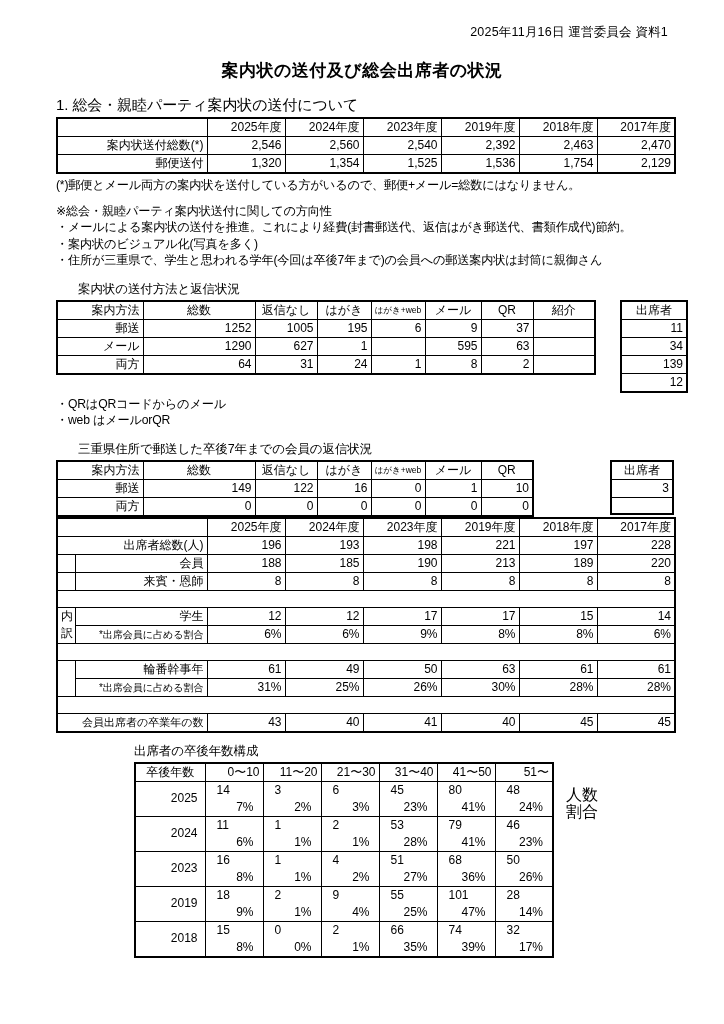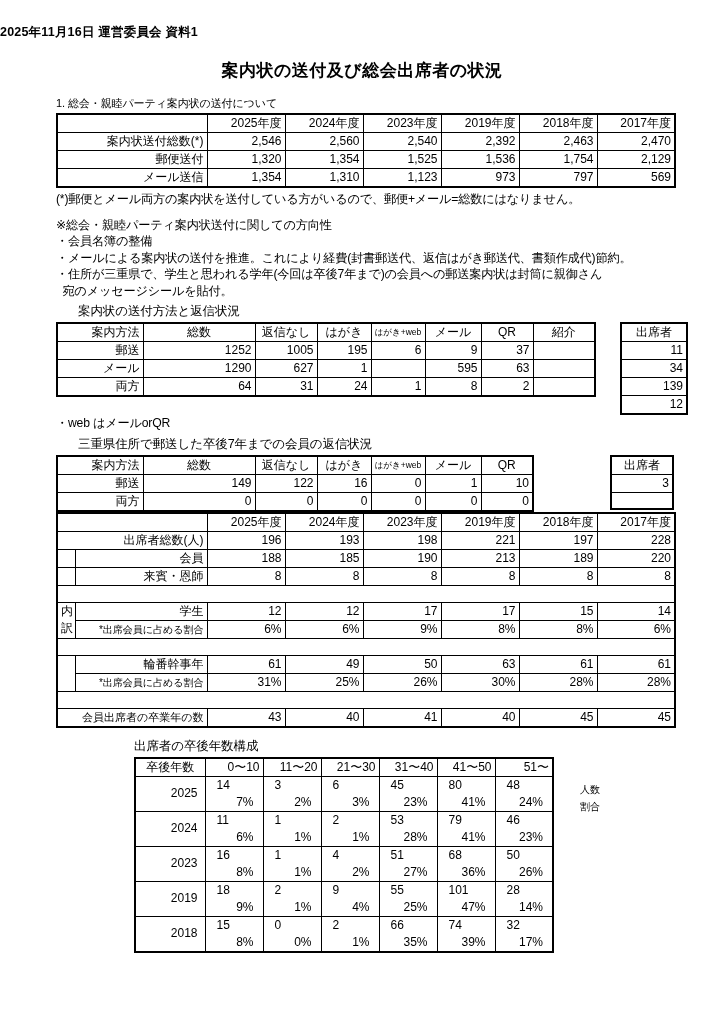--- a/index.html
+++ b/index.html
@@ -13,44 +13,44 @@
     font-family: "Liberation Sans", "DejaVu Sans", sans-serif;
     color: #000;
     font-size: 12px;
     position: relative;
     overflow: hidden;
   }
   .page { position: relative; width: 724px; height: 1024px; padding: 0; }
 
   
   .doc-header {
-    text-align: left;
+    text-align: right;
     font-size: 12.5px;
-    font-weight: bold;
+    font-weight: normal;
     padding: 24px 56px 0 0;
     letter-spacing: .2px;
   }
   .doc-title {
     text-align: center;
     font-size: 17px;
     font-weight: bold;
     margin: 18px 0 0 0;
     letter-spacing: .5px;
   }
 
   
   .body-wrap { padding: 0 50px 0 56px; }
   .sec-head {
-    font-size: 11px;
+    font-size: 15px;
     margin: 14px 0 2px 0;
     letter-spacing: -.1px;
   }
   .sub-head {
     font-size: 12.5px;
-    margin: 4px 0 2px 22px;
+    margin: 12px 0 2px 22px;
     letter-spacing: -.1px;
   }
   .para {
     font-size: 12.2px;
     line-height: 16.5px;
     letter-spacing: -.2px;
     white-space: pre-wrap;
   }
   .gap-s { height: 9px; }
 
@@ -119,21 +119,21 @@
 
   
   .t5wrap { margin-left: 78px; display: flex; align-items: flex-start; }
   .t-grad { width: 418px; }
   .t-grad col.c0 { width: 70px; }
   .t-grad col.cg { width: 58px; }
   .t-grad td { height: 16px; }
   .t-grad td.yr { text-align: right; padding-right: 7px; }
   .cellnum { display:block; text-align: left; padding-left: 8px; }
   .cellpct { display:block; text-align: right; padding-right: 6px; }
-  .t5side { margin-left: 26px; padding-top: 24px; font-size: 10px; line-height: 17px; }
+  .t5side { margin-left: 12px; padding-top: 24px; font-size: 16px; line-height: 17px; }
 </style>
 </head>
 <body>
 
 <div class="page">
 
   <div class="doc-header">2025年11月16日  運営委員会  資料1</div>
   <div class="doc-title">案内状の送付及び総会出席者の状況</div>
 
   <div class="body-wrap">
@@ -171,39 +171,29 @@
         </tr>
         <tr>
           <td class="lft">郵便送付</td>
           <td class="num b">1,320</td>
           <td class="num">1,354</td>
           <td class="num">1,525</td>
           <td class="num">1,536</td>
           <td class="num">1,754</td>
           <td class="num">2,129</td>
         </tr>
-        <tr>
-          <td class="lft">メール送信</td>
-          <td class="num b">1,354</td>
-          <td class="num">1,310</td>
-          <td class="num">1,123</td>
-          <td class="num">973</td>
-          <td class="num">797</td>
-          <td class="num">569</td>
-        </tr>
       </tbody>
     </table>
 
     <div class="para" style="margin-top:3px">(*)郵便とメール両方の案内状を送付している方がいるので、郵便+メール=総数にはなりません。</div>
     <div class="gap-s"></div>
     <div class="para">※総会・親睦パーティ案内状送付に関しての方向性</div>
-    <div class="para">・会員名簿の整備</div>
     <div class="para">・メールによる案内状の送付を推進。これにより経費(封書郵送代、返信はがき郵送代、書類作成代)節約。</div>
+    <div class="para">・案内状のビジュアル化(写真を多く)</div>
     <div class="para">・住所が三重県で、学生と思われる学年(今回は卒後7年まで)の会員への郵送案内状は封筒に親御さん</div>
-    <div class="para">  宛のメッセージシールを貼付。</div>
 
     <div class="sub-head">案内状の送付方法と返信状況</div>
 
     <div class="flexrow">
       <table class="grid outer t-send">
         <colgroup>
             <col class="c0">
             <col class="c1">
             <col class="c2">
             <col class="c3">
@@ -273,20 +263,21 @@
           <tr>
               <td class="num b">139</td>
             </tr>
           <tr>
               <td class="num b">12</td>
             </tr>
         </tbody>
       </table>
     </div>
 
+    <div class="para" style="margin-top:3px">・QRはQRコードからのメール</div>
     <div class="para">・web はメールorQR</div>
 
     <div class="sub-head">三重県住所で郵送した卒後7年までの会員の返信状況</div>
 
     <div class="flexrow">
       <table class="grid outer t-send3">
         <colgroup>
             <col class="c0">
             <col class="c1">
             <col class="c2">

